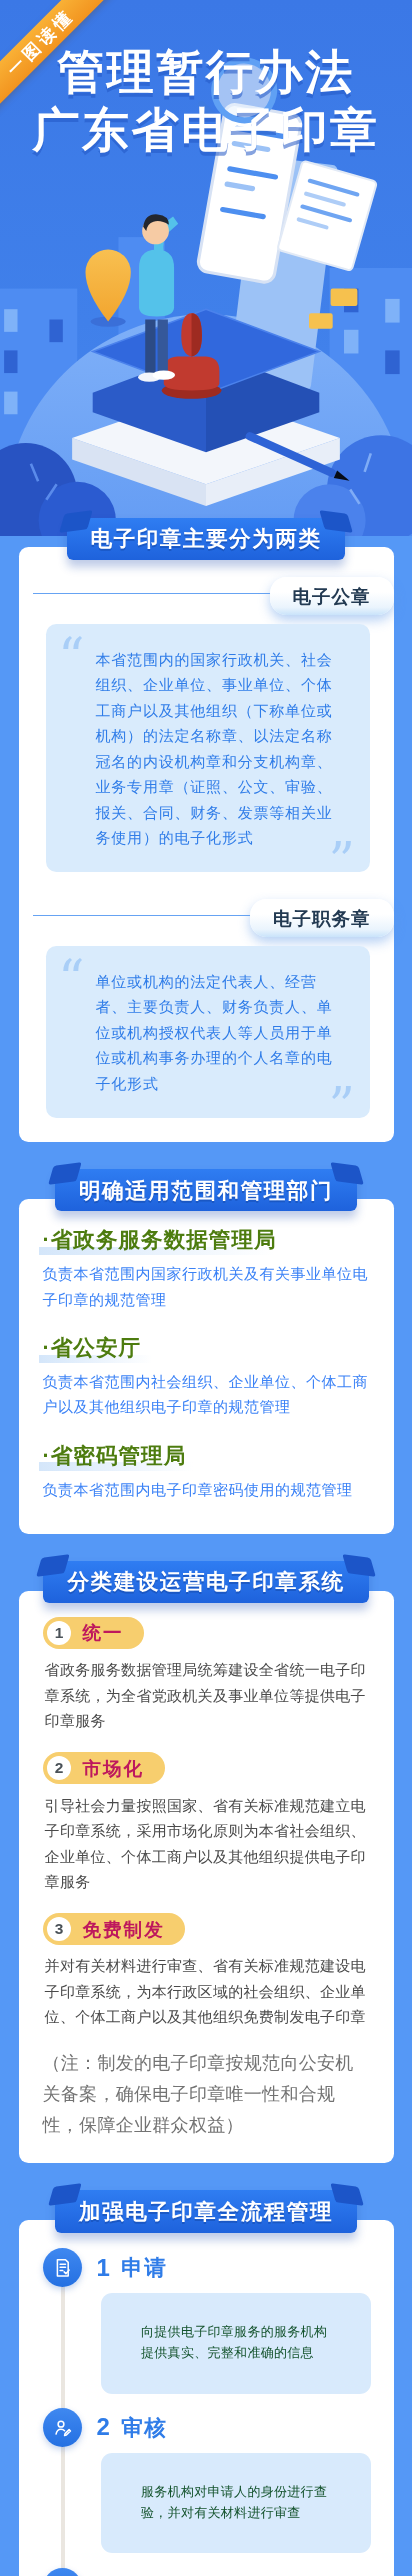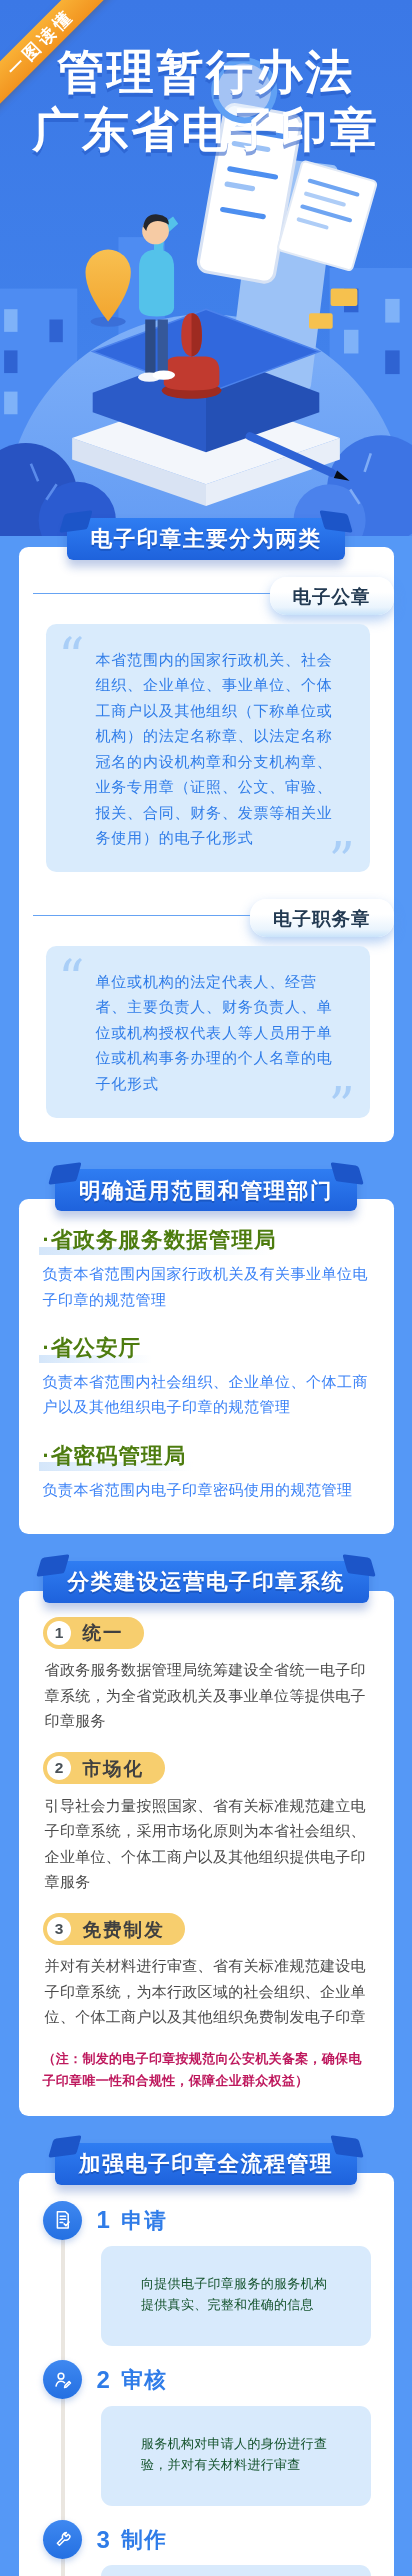--- a/index.html
+++ b/index.html
@@ -70,24 +70,24 @@
   .dept:last-child{margin-bottom:11px;}
   .dept-name{position:relative;display:inline-block;font-size:21.6px;font-weight:bold;color:#4d7c0f;letter-spacing:1px;}
   .dept-name::after{content:"";position:absolute;left:-3.1px;right:-24px;bottom:-1px;height:8.2px;
     background:linear-gradient(90deg,#D4E6FA 0%,rgba(212,230,250,0) 90%);z-index:-1;}
   .dept-desc{margin:7.2px 0 0 0;font-size:15px;line-height:1.7;color:#3b82f6;letter-spacing:0.5px;}
   
   .card.systems{padding:26px 24px 23px 24px;}
   .yp{display:inline-flex;align-items:center;gap:11.3px;background:#F7CE6E;border-radius:18.5px;padding:3.6px 20.6px 3.6px 4.6px;}
   .yp .n{width:24px;height:24px;border-radius:50%;background:#fff;color:#4A5258;font-size:15.5px;font-weight:bold;
     display:flex;align-items:center;justify-content:center;}
-  .yp .l{font-size:18.5px;font-weight:bold;color:#404040;letter-spacing:2.1px;}
+  .yp .l{font-size:18.5px;font-weight:bold;color:#be185d;letter-spacing:2.1px;}
   .principle{margin-bottom:18.5px;}
   .principle p{margin:8.2px 0 0 2.1px;font-size:15px;line-height:1.7;color:#4A4A4A;letter-spacing:0.3px;}
-  .note{margin:14.4px 0 0 0;font-size:13px;line-height:1.7;color:#be185d;letter-spacing:0.3px;font-weight:bold;}
+  .note{margin:14.4px 0 0 0;font-size:18px;line-height:1.7;color:#737373;letter-spacing:0.3px;}
   
   .card.process{padding:28px 20.6px 23px 18.5px;}
   .timeline{position:absolute;left:42px;top:49px;bottom:66px;width:4.1px;border-radius:2.1px;background:#EAE6E0;z-index:0;}
   .step{position:relative;z-index:1;margin-bottom:14.4px;}
   .step:last-child{margin-bottom:0;}
   .step-head{display:flex;align-items:center;gap:14.4px;}
   .step-icon{flex:0 0 auto;width:39px;height:39px;margin-left:6.2px;border-radius:50%;
     background:linear-gradient(180deg,#3F88F0,#2470E2);display:flex;align-items:center;justify-content:center;
     box-shadow:0 3.1px 6.2px rgba(30,90,190,.25);}
   .step-icon svg{width:21.6px;height:21.6px;}

